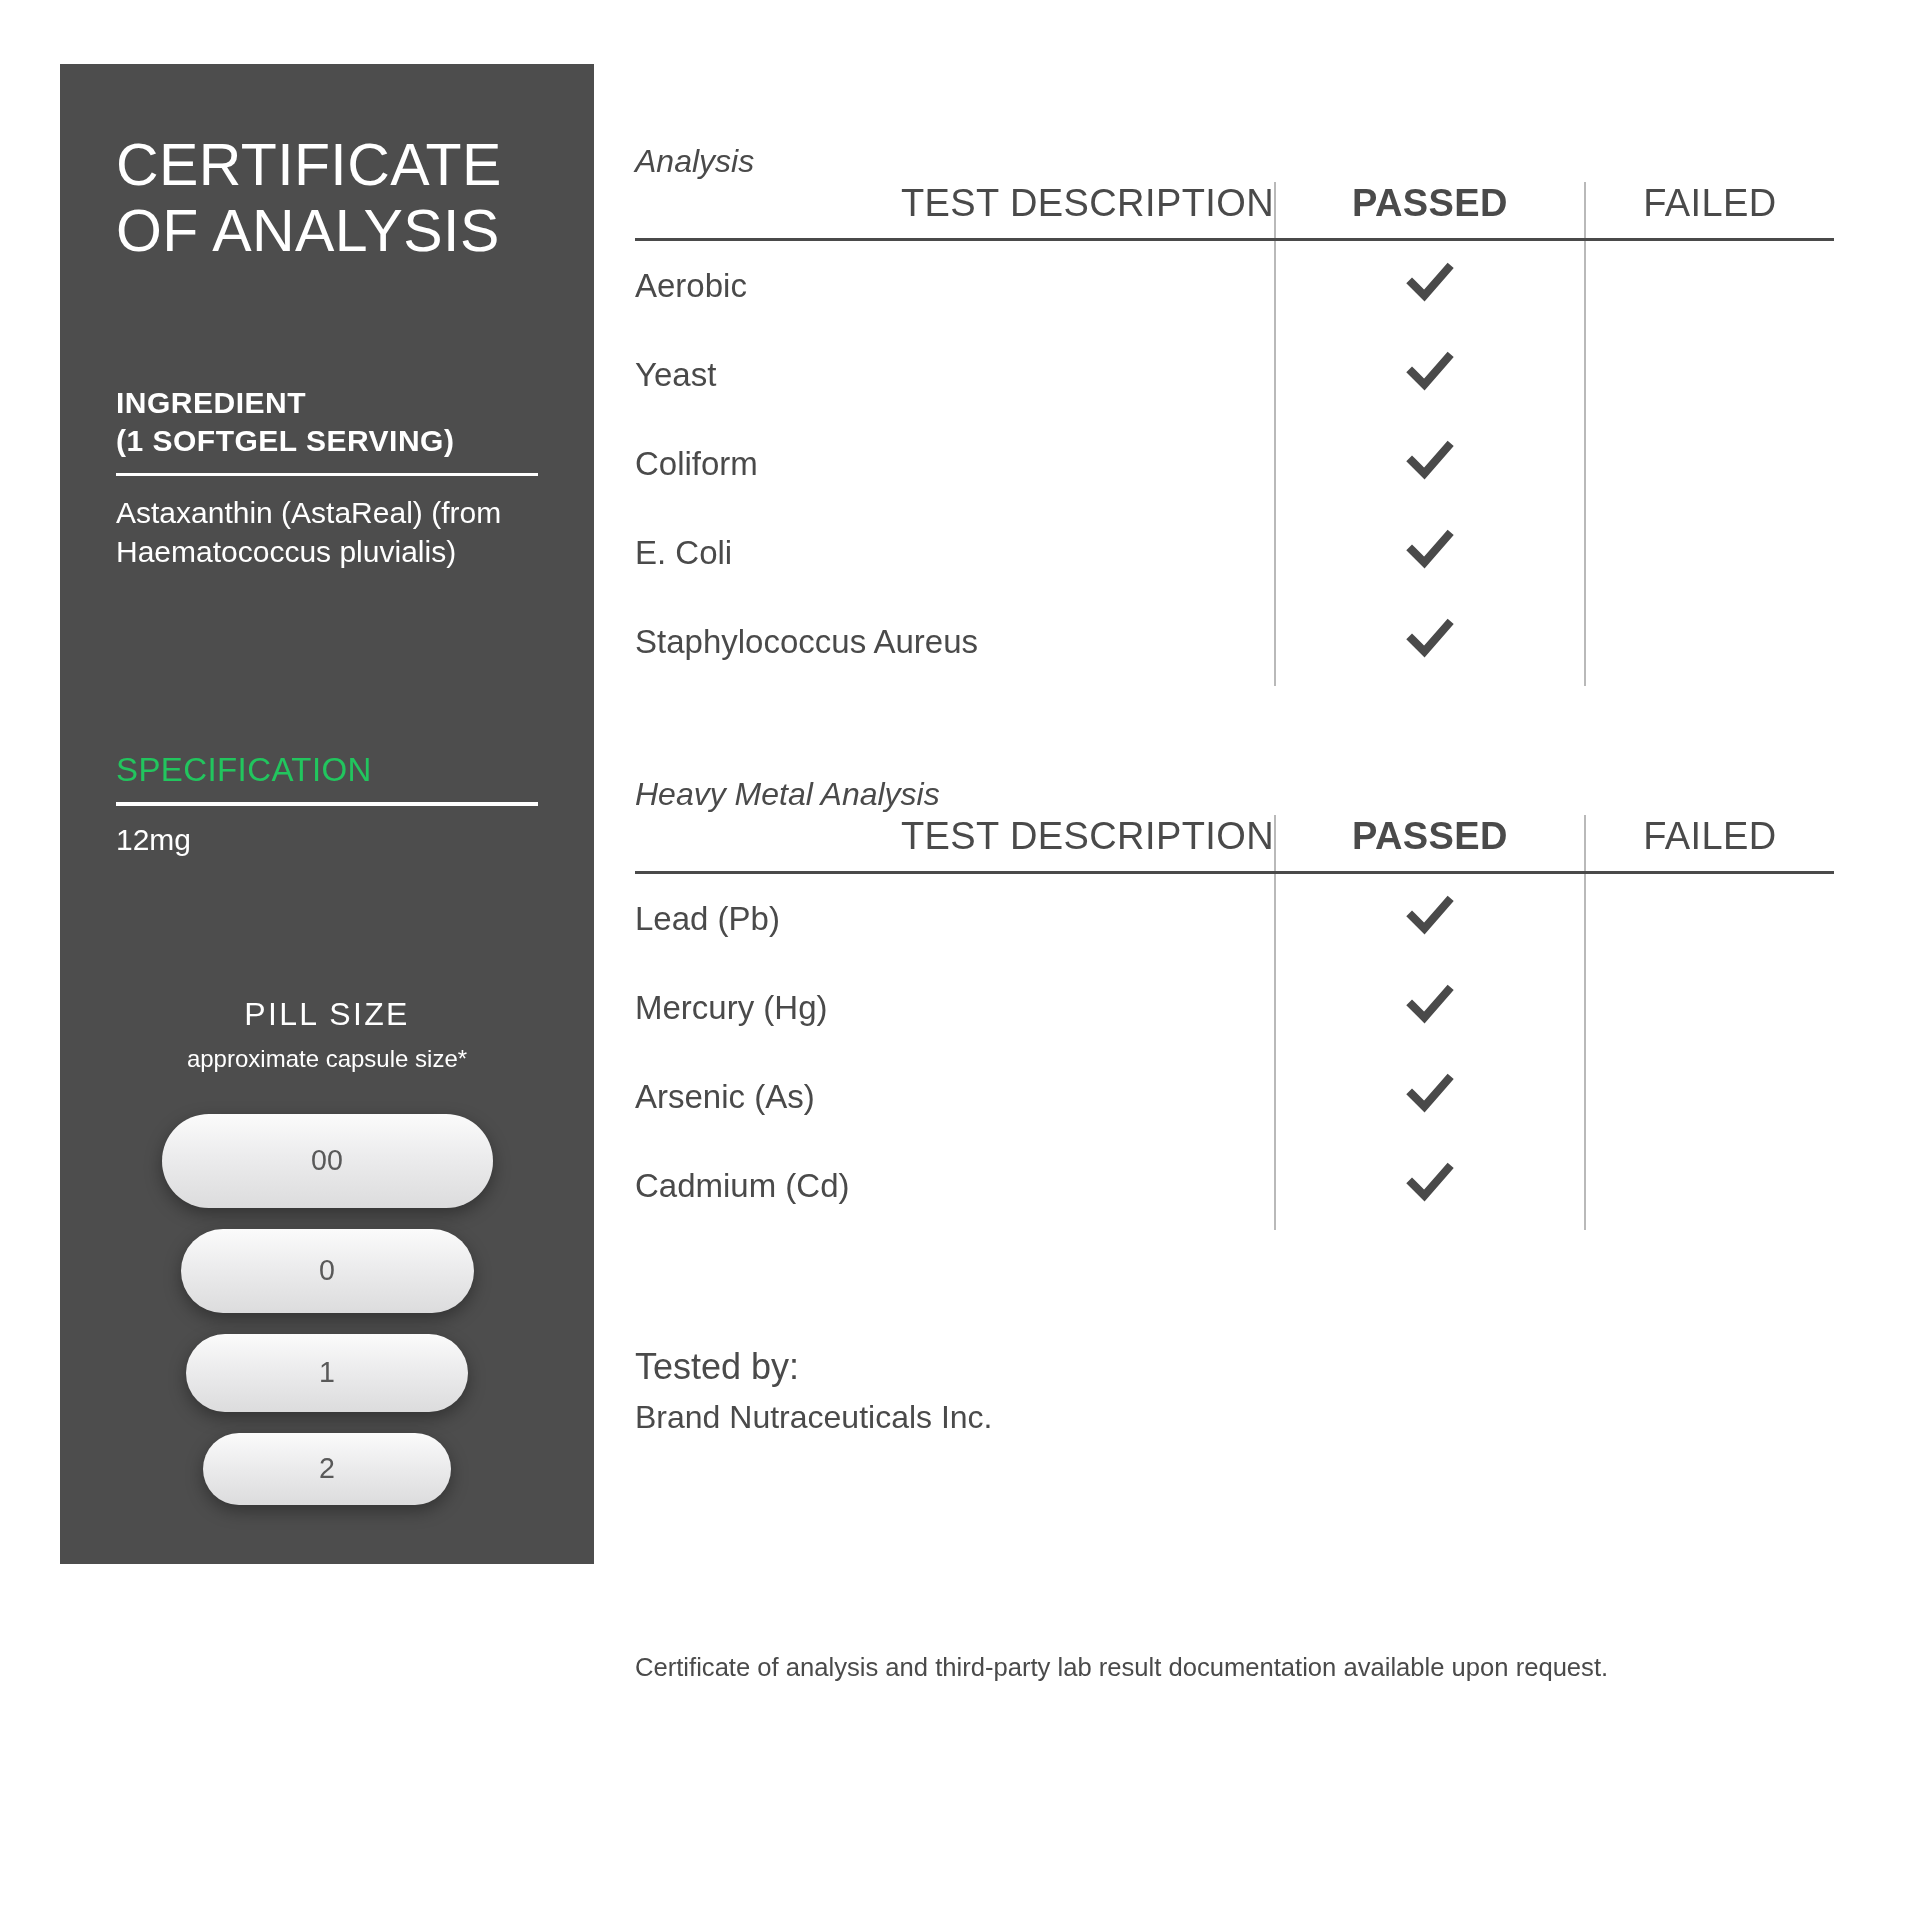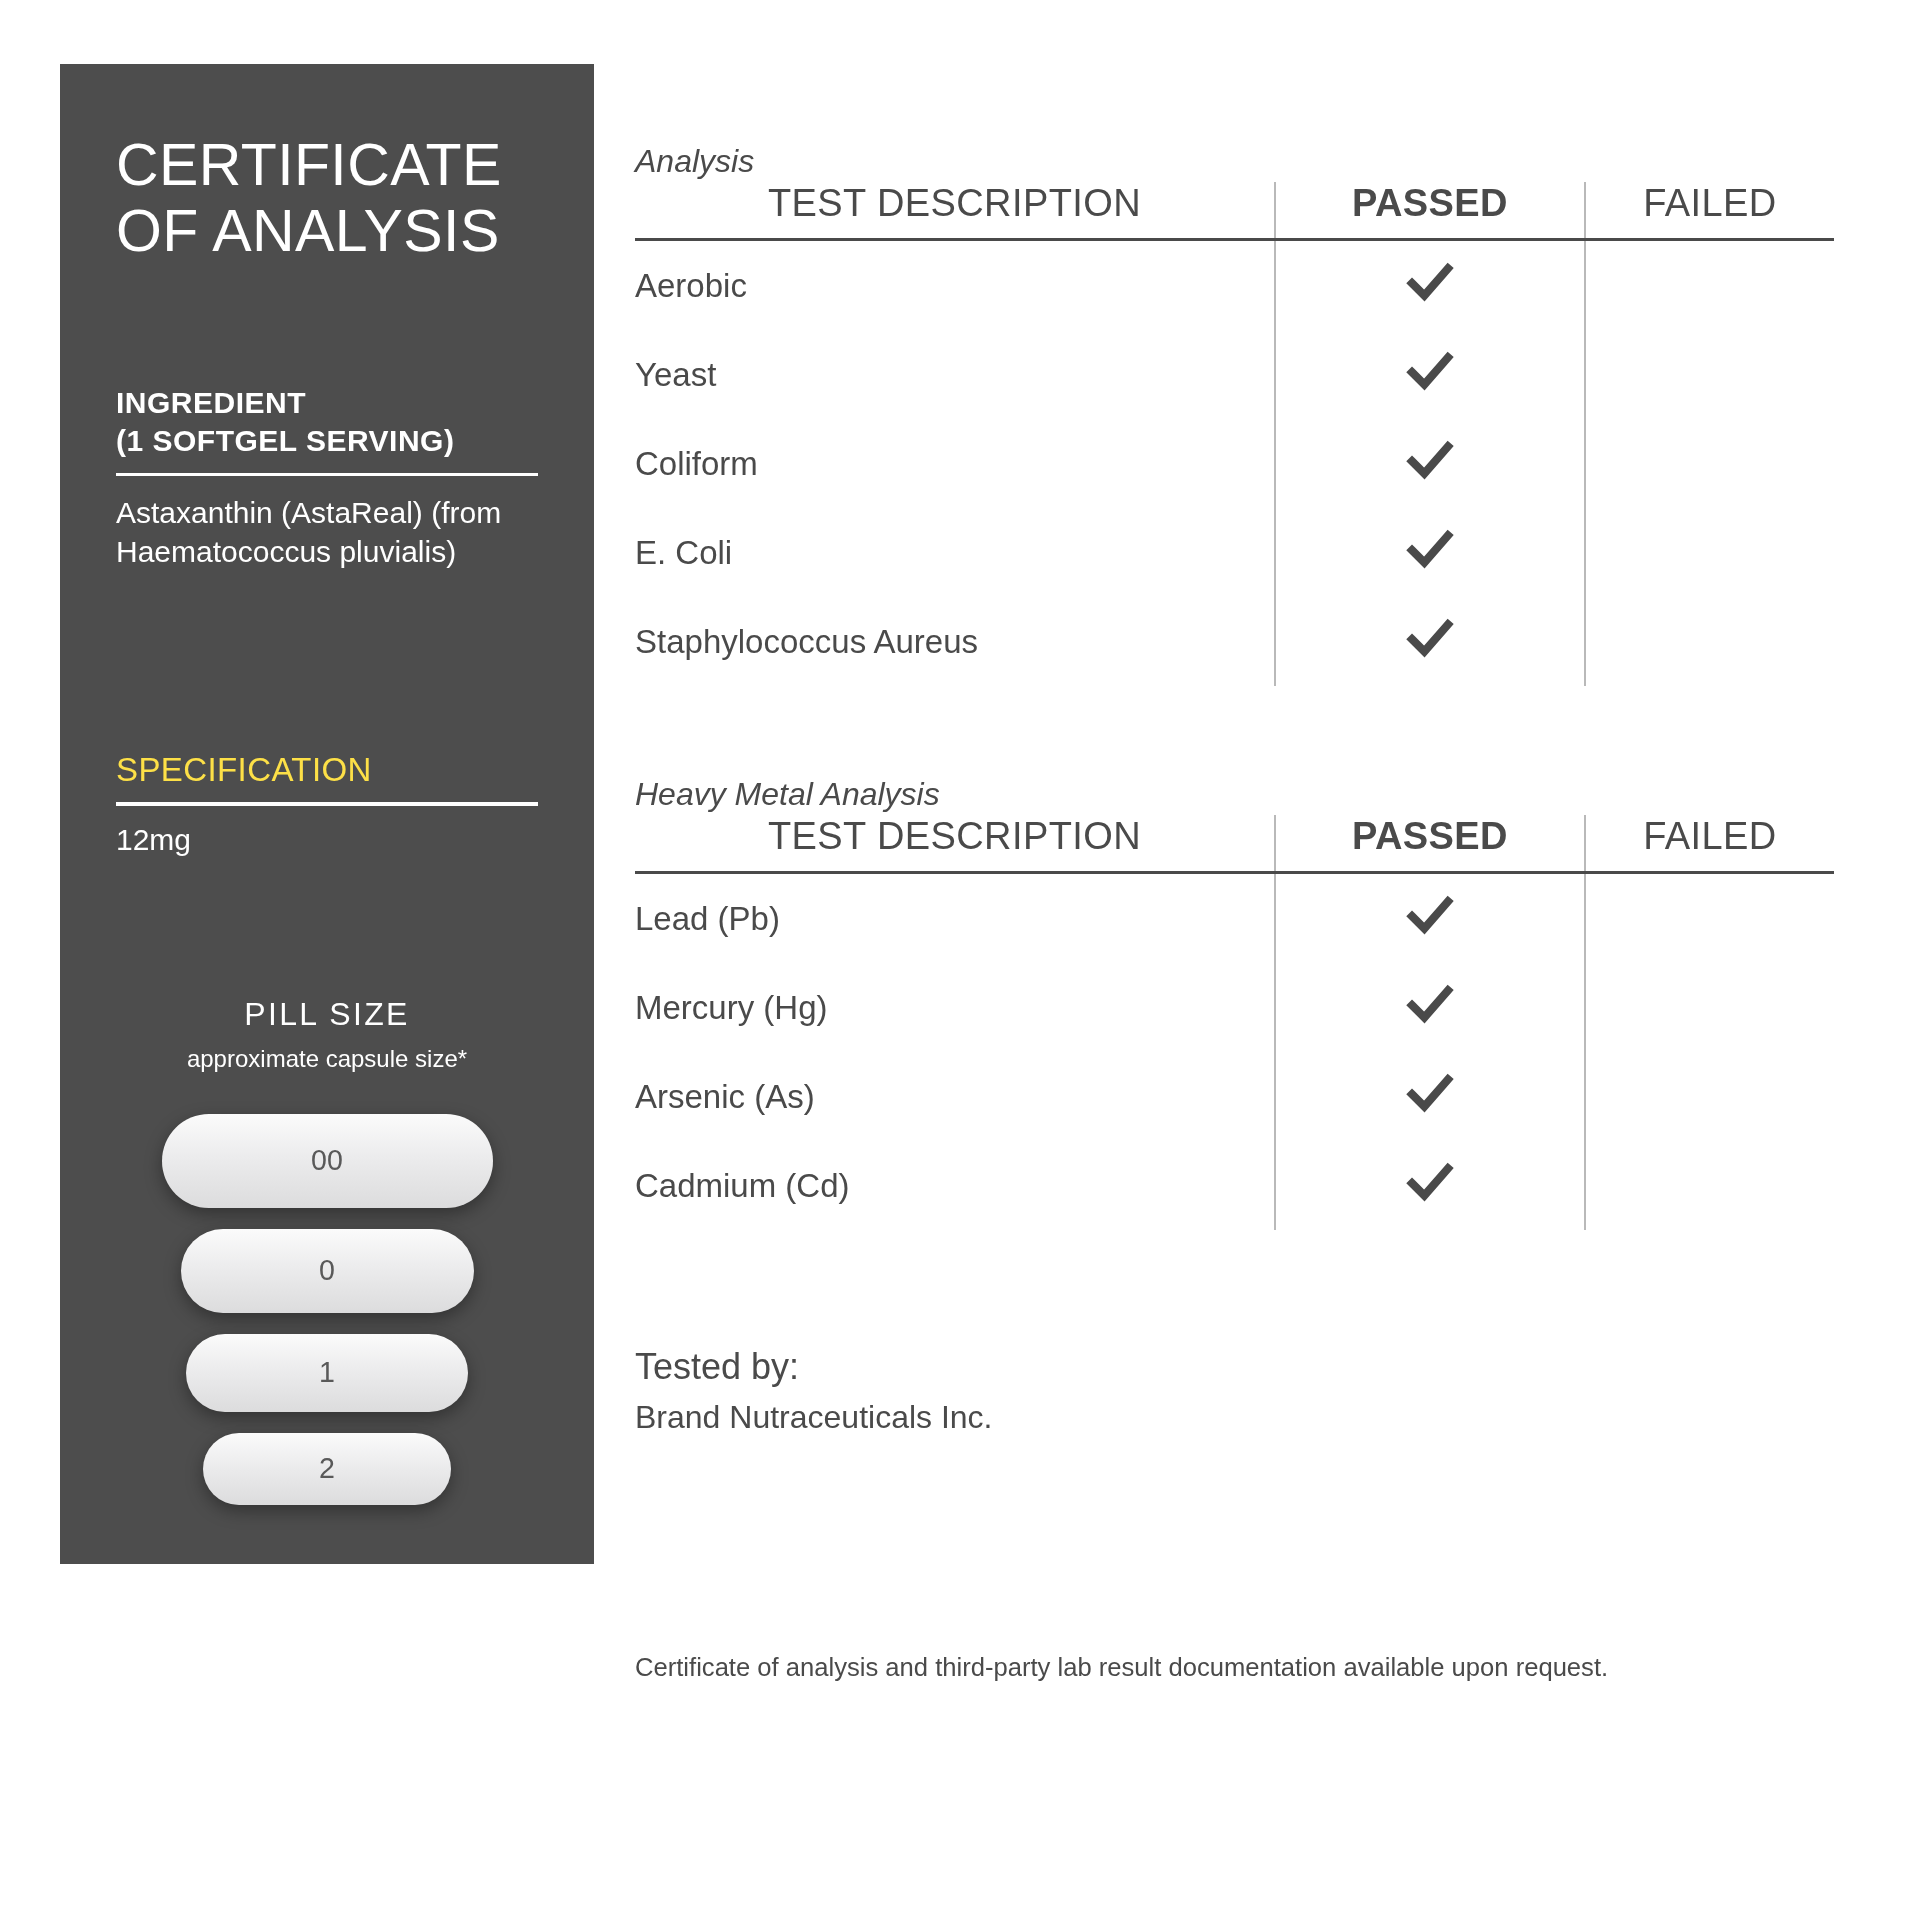--- a/index.html
+++ b/index.html
@@ -54,21 +54,21 @@
     font-size: 30px;
     line-height: 1.3;
     font-weight: 400;
     color: #ffffff;
   }
   .spec-label {
     margin-top: 180px;
     font-size: 33px;
     font-weight: 400;
     letter-spacing: 0.4px;
-    color: #fde047;
+    color: #22c55e;
   }
   .spec-value {
     font-size: 30px;
     font-weight: 400;
     color: #ffffff;
   }
 
   .pill-block {
     margin-top: 139px;
     text-align: center;
@@ -129,21 +129,21 @@
   th, td { padding: 0; }
   .col-desc  { width: 639px; }
   .col-pass  { width: 308px; font-weight: bold; }
   .col-fail  { width: 248px; }
 
   thead th {
     font-size: 38px;
     font-weight: 400;
     letter-spacing: 0.4px;
     color: #4a4a4a;
-    text-align: center;
+    text-align: right;
     padding-bottom: 13.5px;
     border-bottom: 3px solid #4a4a4a;
     vertical-align: bottom;
   }
   thead th.center { text-align: center; }
   thead th.col-pass { border-left: 2.3px solid #b9b9b9; }
   thead th.col-fail { border-left: 2.3px solid #b9b9b9; }
 
   tbody td {
     font-size: 33px;

